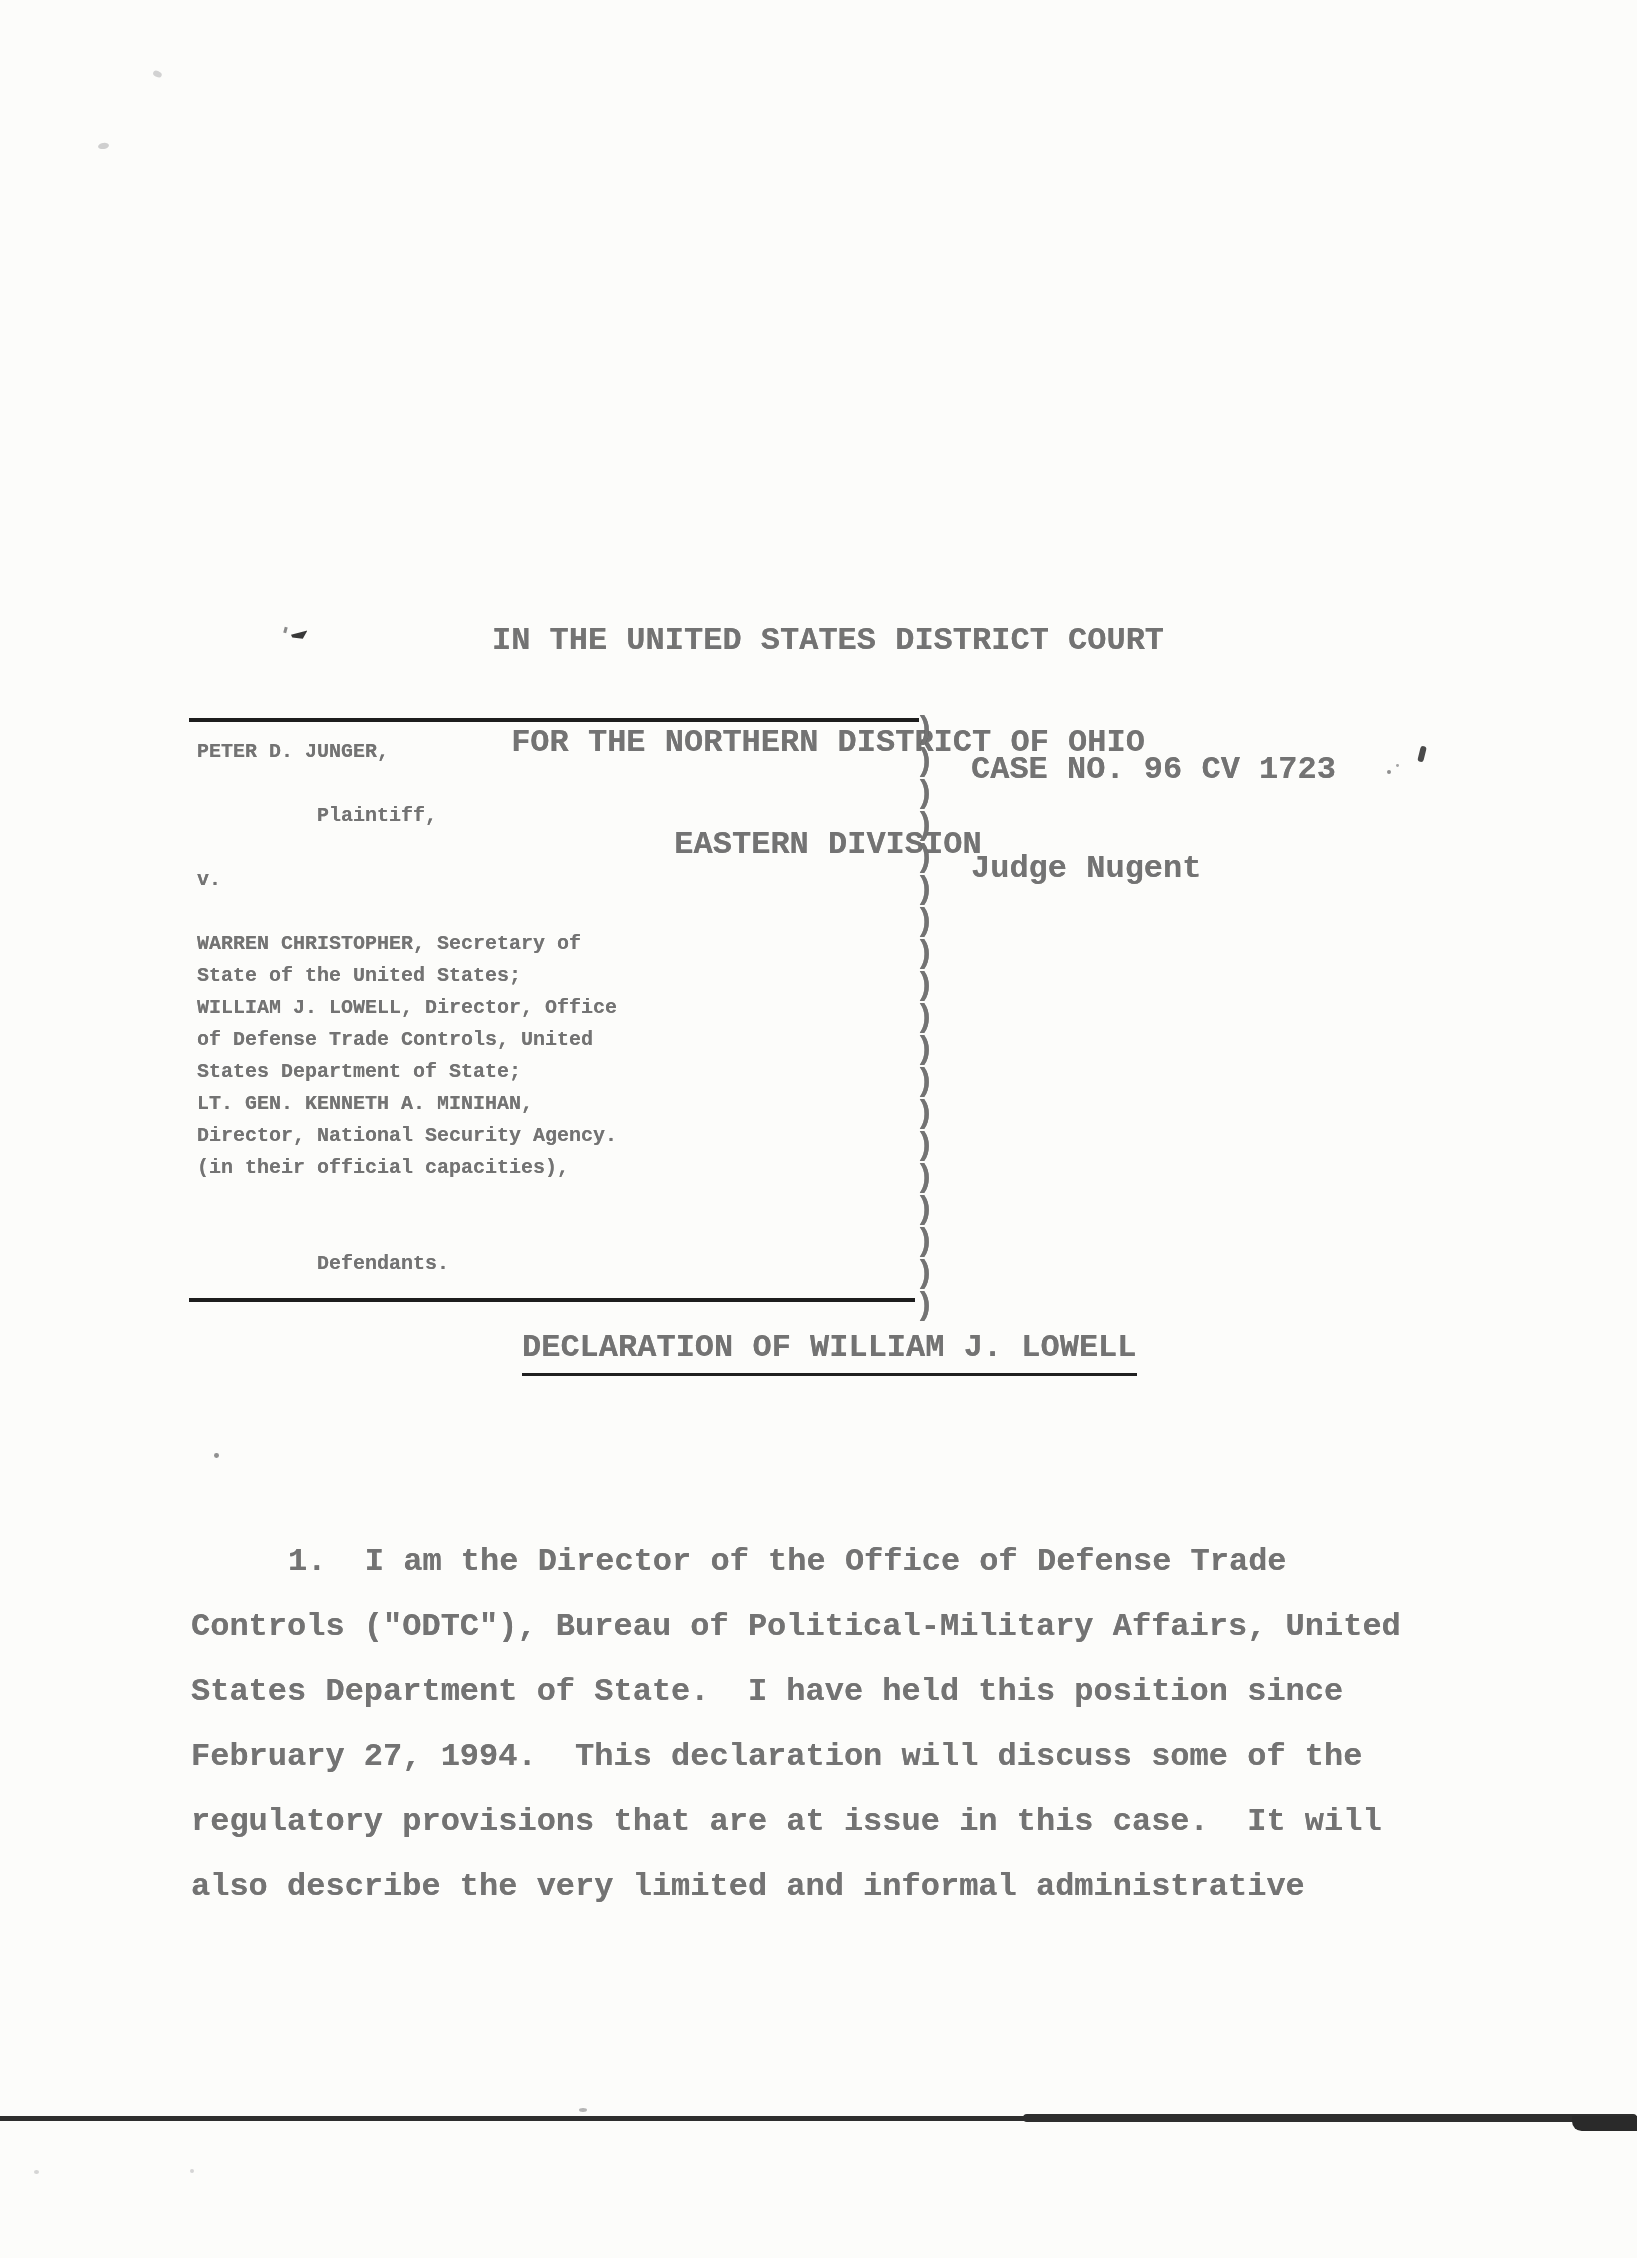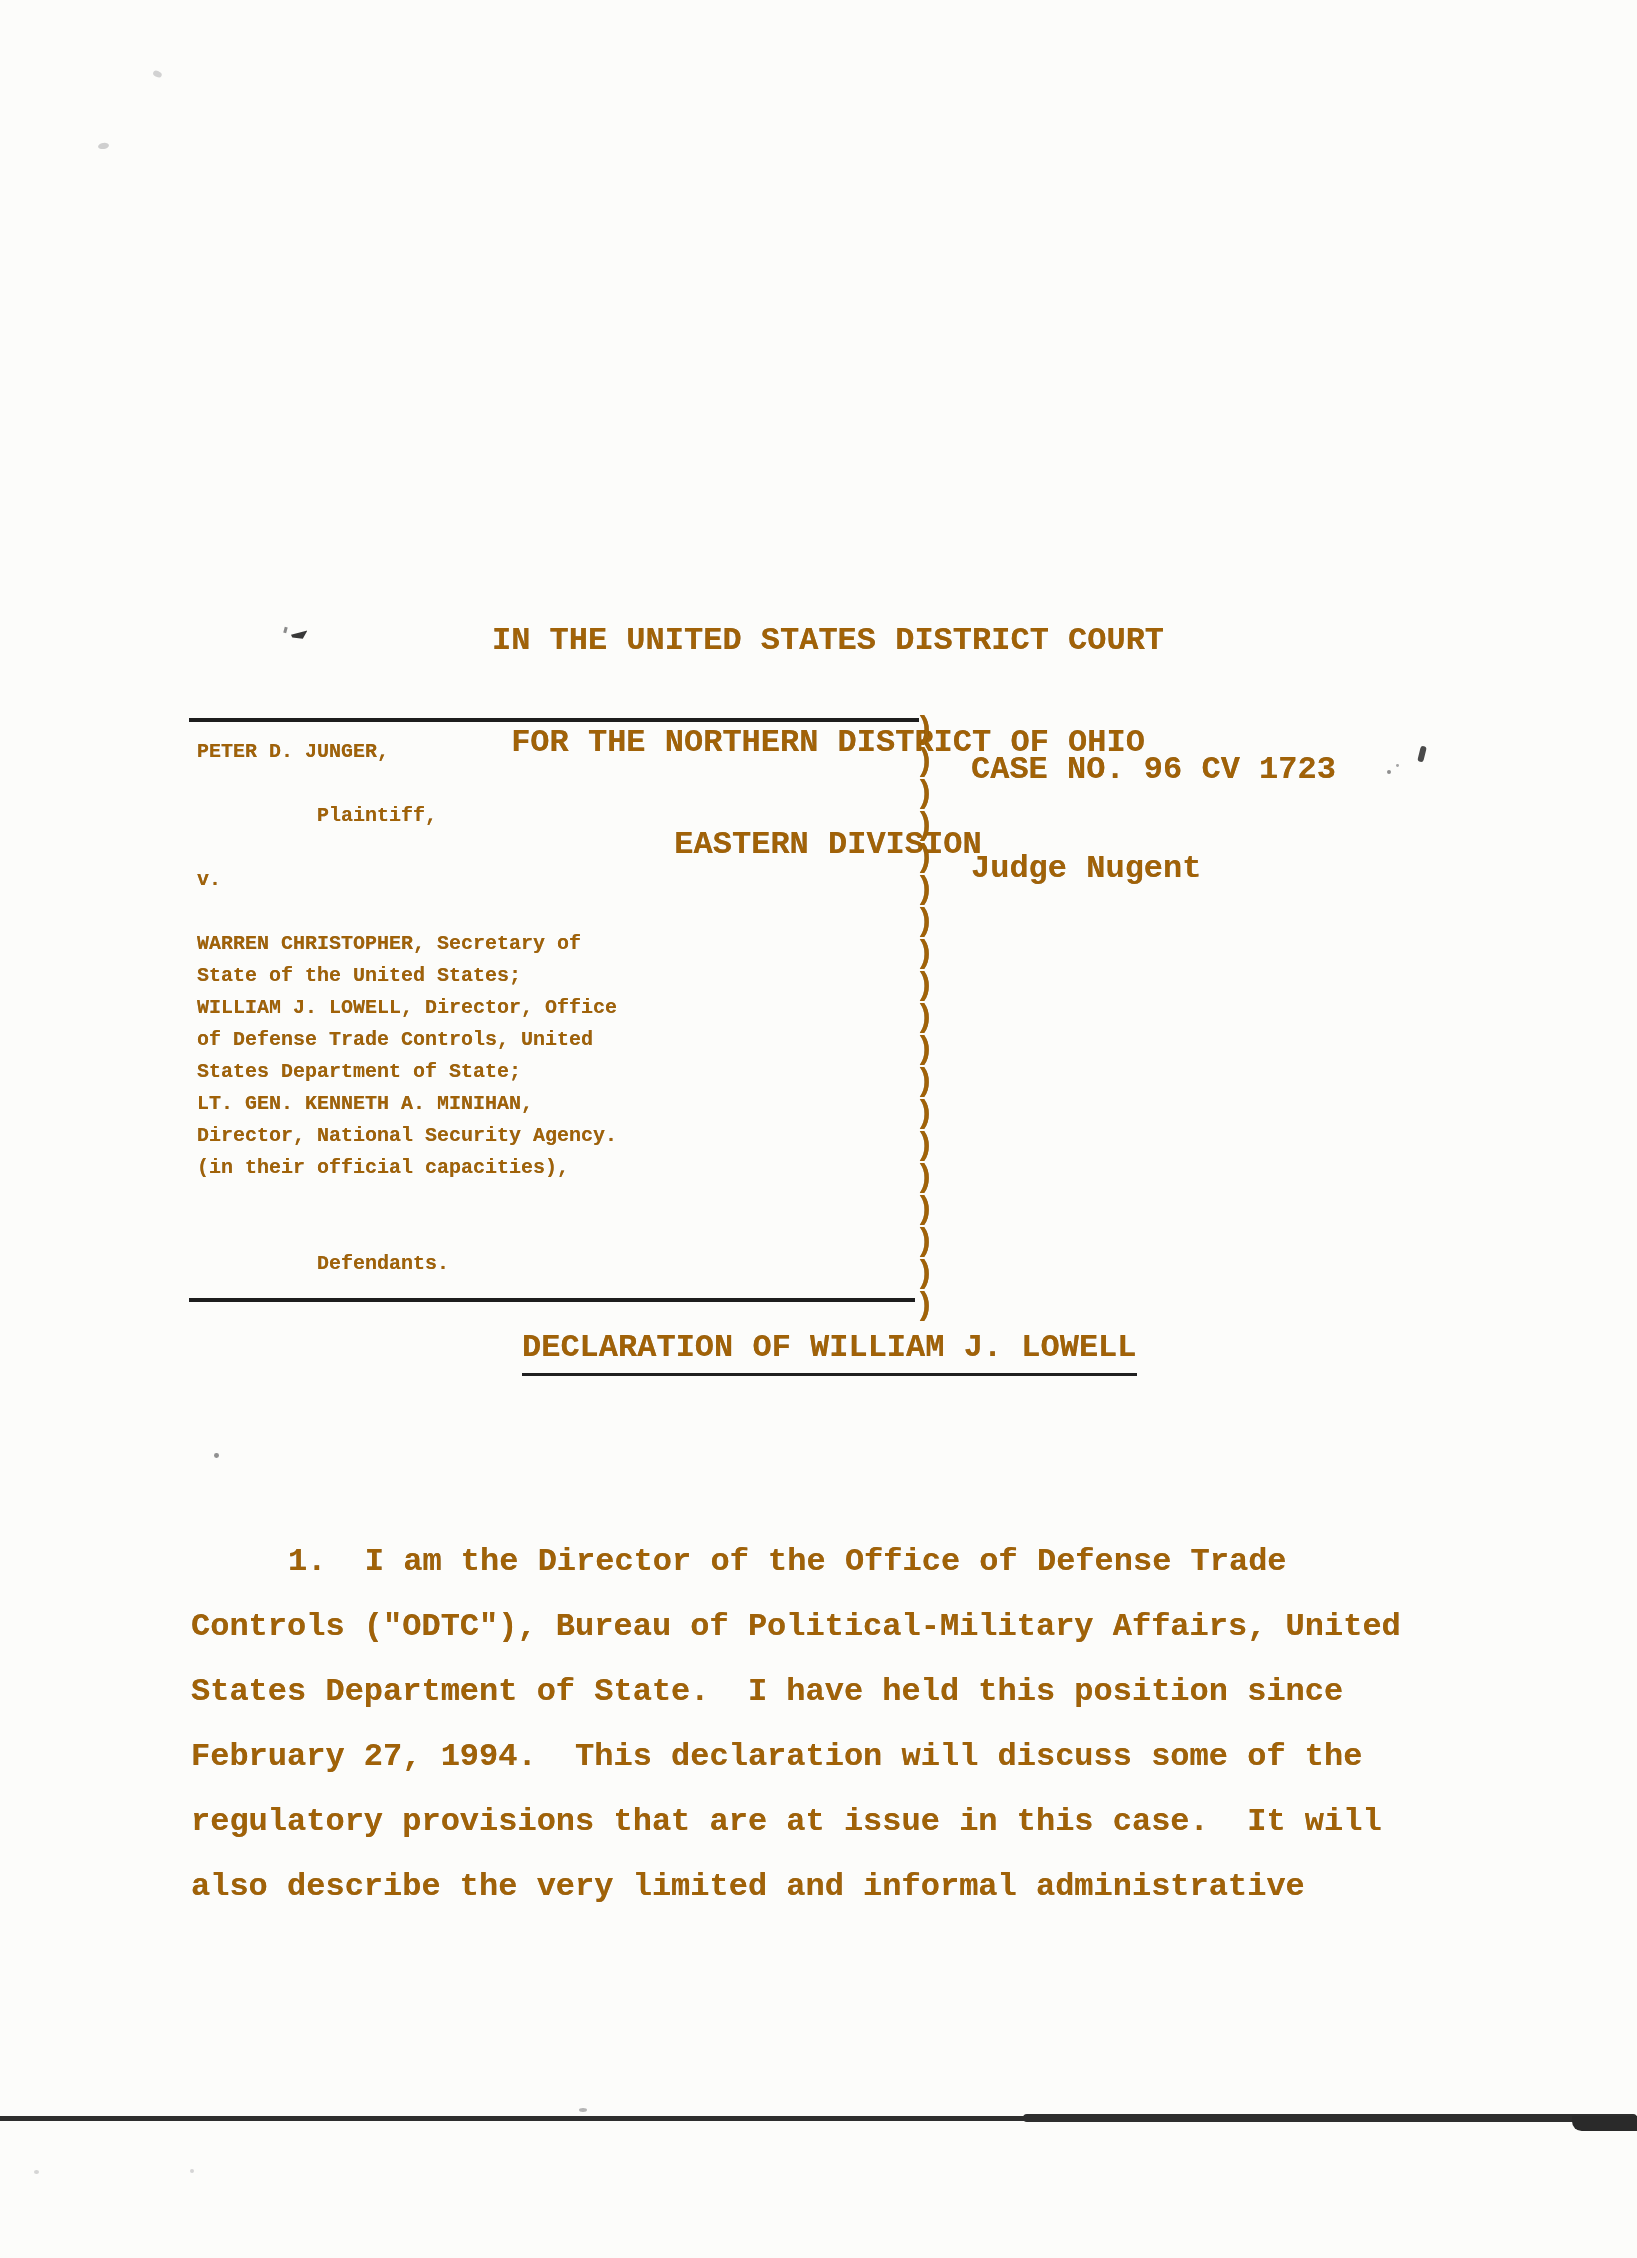--- a/index.html
+++ b/index.html
@@ -5,21 +5,21 @@
   html, body { margin: 0; padding: 0; background: #e8e8e6; }
   .page {
     position: relative;
     width: 1638px;
     height: 2258px;
     margin: 0 auto;
     background: #fcfcfa;
     overflow: hidden;
     font-family: "Liberation Mono", "DejaVu Sans Mono", monospace;
     font-weight: bold;
-    color: #a16207;
+    color: #737373;
     text-shadow: 0 0 0.6px rgba(20,20,20,0.45);
   }
   .abs { position: absolute; }
 
   
   .court-header {
     left: 828px; top: 556px;
     transform: translateX(-50%);
     text-align: center;
     font-size: 32px;

